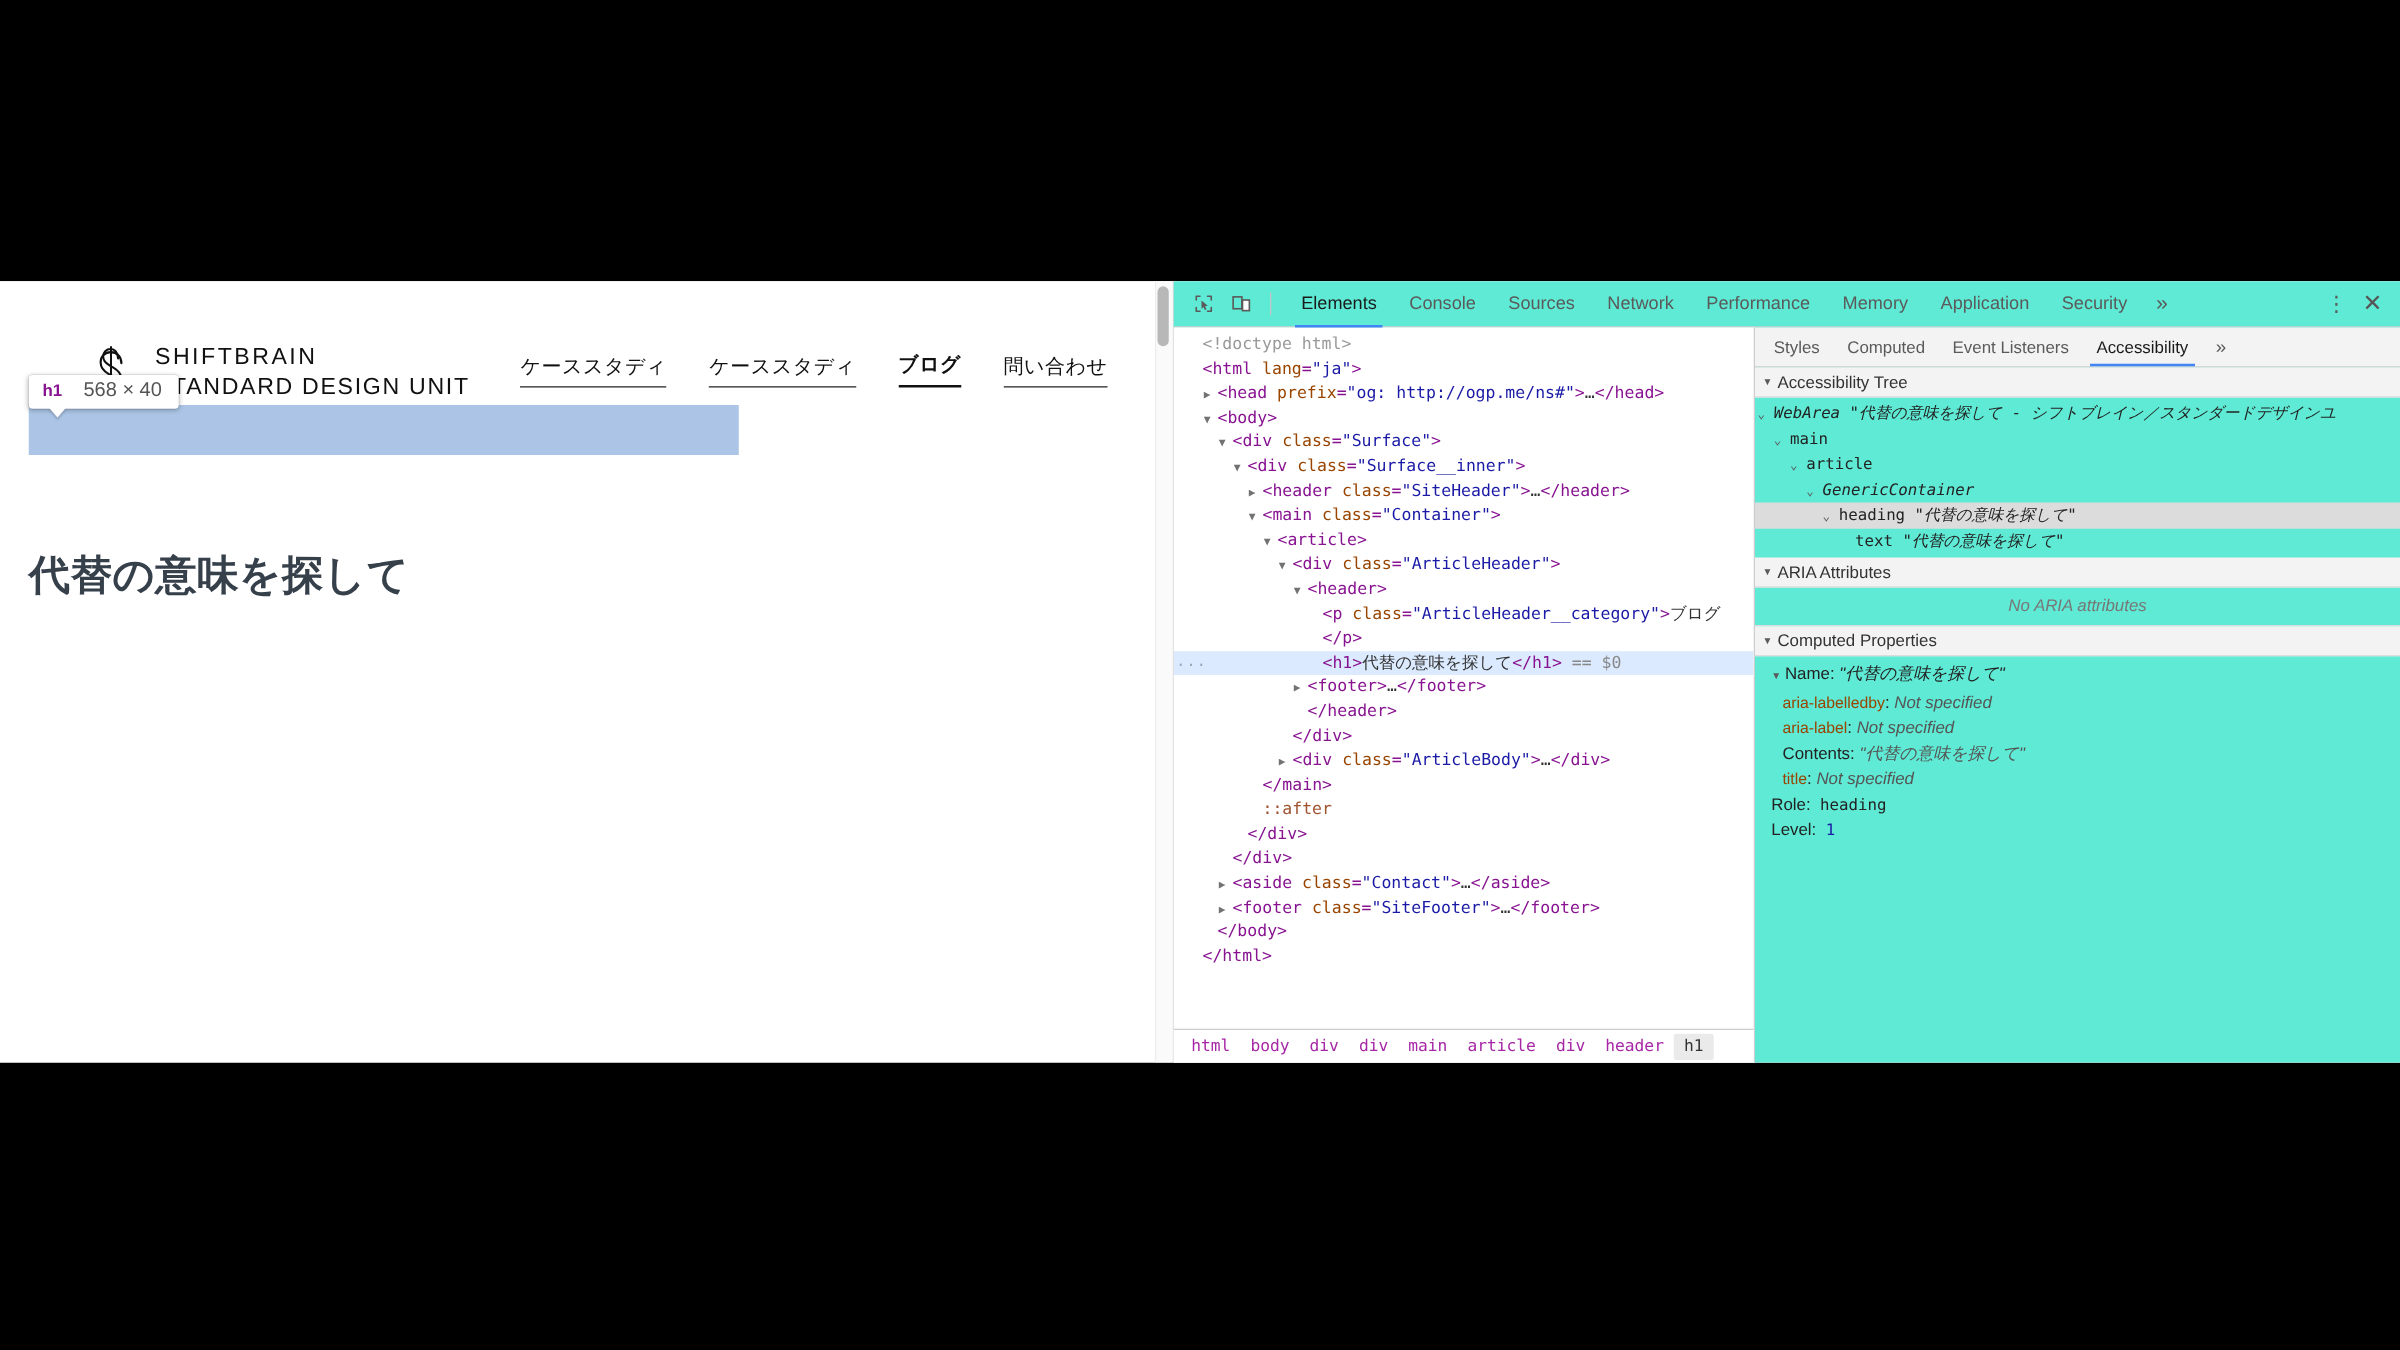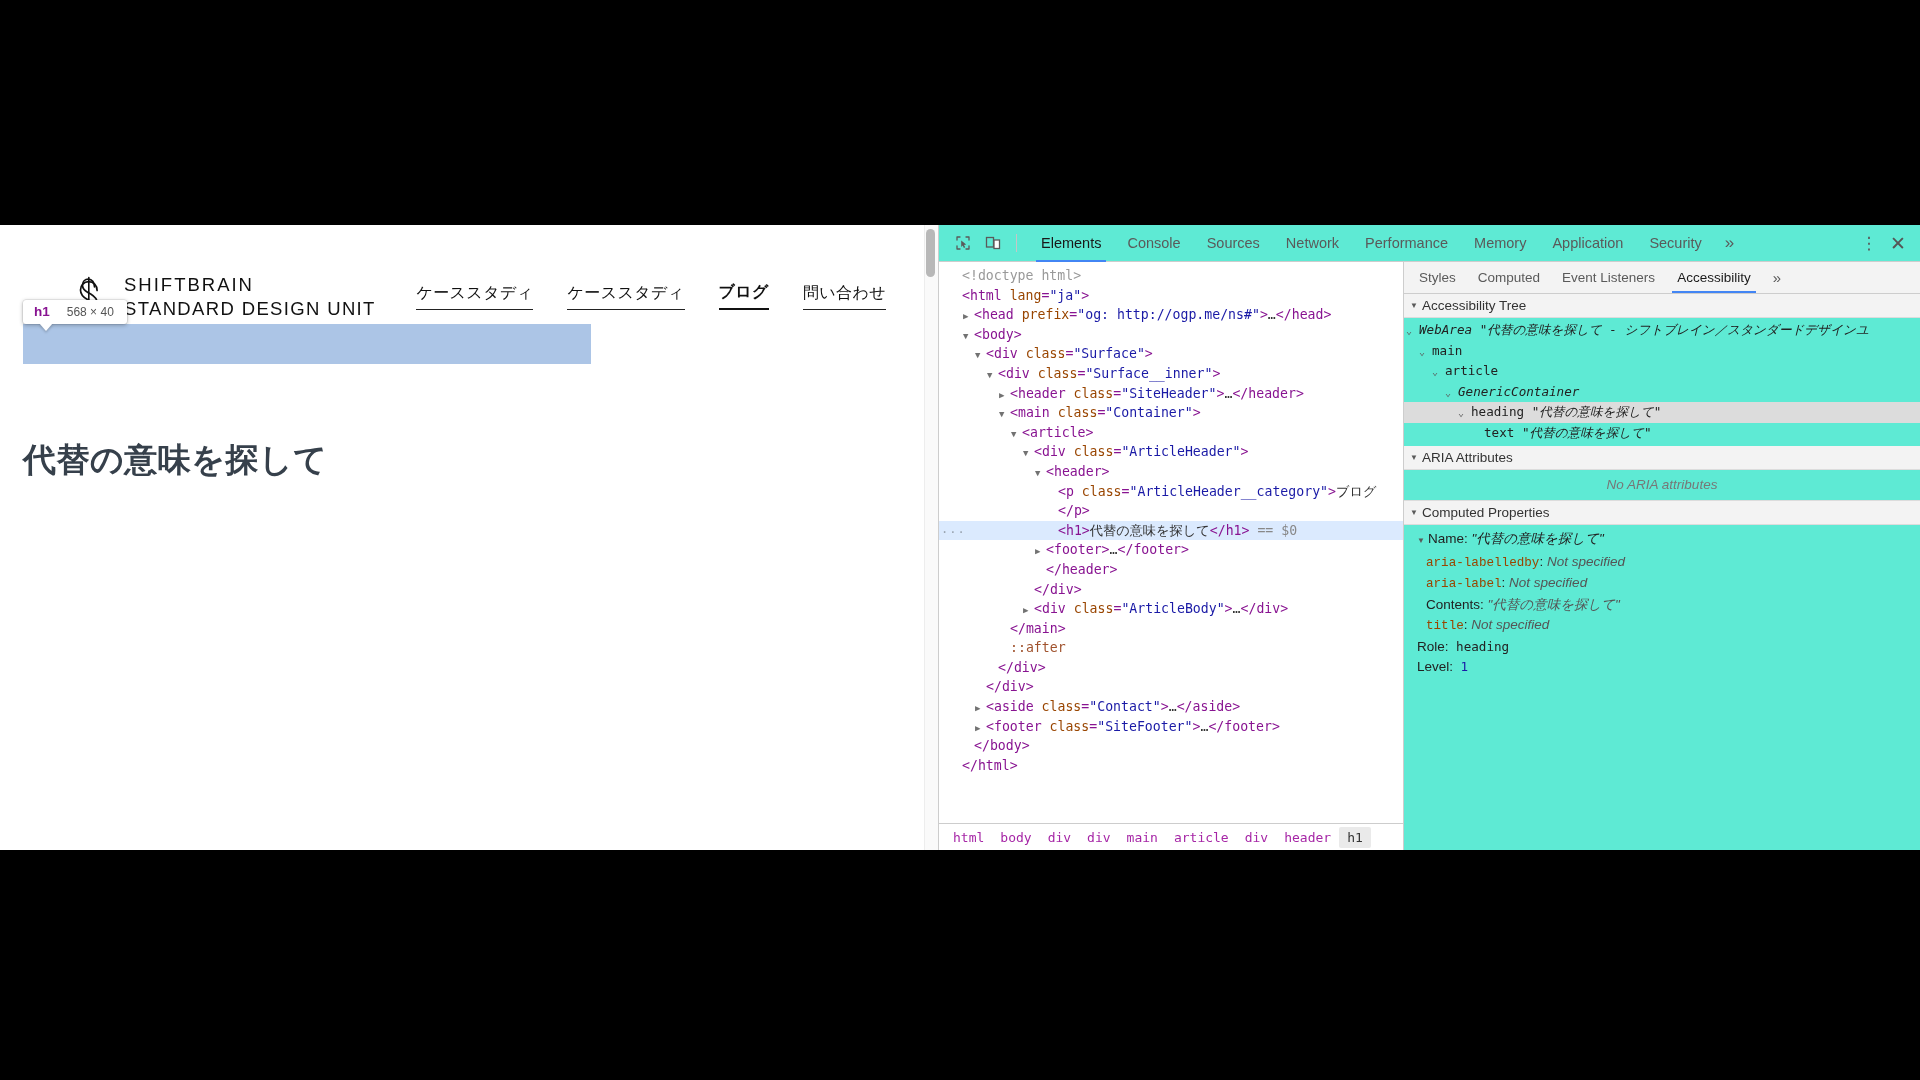--- a/index.html
+++ b/index.html
@@ -58,21 +58,21 @@
 
   
   .inspect-badge {
     position: absolute; left: 23px; top: -22px;
     background: #fff; border-radius: 3px;
     box-shadow: 0 1px 4px rgba(0,0,0,.30), 0 0 0 .5px rgba(0,0,0,.12);
     padding: 4px 13px 5px 11px; display: flex; align-items: baseline; gap: 17px;
     font-size: 13.5px; z-index: 5; white-space: nowrap;
   }
   .inspect-badge .tag { color: #881391; font-weight: 700; font-size: 13.5px; }
-  .inspect-badge .dims { color: #555; font-size: 12px; }
+  .inspect-badge .dims { color: #555; font-size: 16px; }
   .inspect-badge::after {
     content: ""; position: absolute; left: 16px; bottom: -7px;
     border-left: 7px solid transparent; border-right: 7px solid transparent;
     border-top: 8px solid #fff;
     filter: drop-shadow(0 2px 1px rgba(0,0,0,.18));
   }
 
   .h1-highlight {
     position: absolute; left: 23px; top: 2px; width: 568px; height: 40px;
     background: #a6c1e4; opacity: .93;
@@ -206,21 +206,21 @@
   .acc-name { font-style: italic; }
 
   .no-aria {
     text-align: center; font-style: italic; color: #777; font-size: 13.5px;
     padding: 7px 0 8px 0; border-bottom: 1px solid #dcdcdc;
   }
 
   .cp-list { padding: 4px 0 0 0; font-size: 13.5px; line-height: 20.5px; color: #222; }
   .cp-row { padding-left: 4px; white-space: nowrap; }
   .cp-row .tri { margin-right: 3px; }
-  .cp-key-mono { font-family: Liberation Mono, monospace; font-size: 12.6px; color: #994500; }
+  .cp-key-mono { font-family: Liberation Sans, sans-serif; font-size: 12.6px; color: #994500; }
   .cp-val-italic { font-style: italic; color: #555; }
   .cp-val-quoted { font-style: italic; color: #222; }
   .cp-mono-val { font-family: "DejaVu Sans Mono", monospace; font-size: 12.6px; color: #222; }
   .cp-num { font-family: "DejaVu Sans Mono", monospace; font-size: 12.6px; color: #1a1aa6; }
   .indent-1 { padding-left: 22px; }
   .indent-0 { padding-left: 13px; }
 </style>
 </head>
 <body>
 

